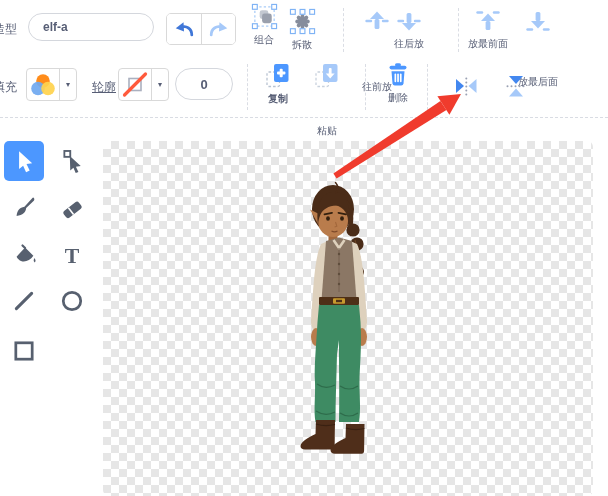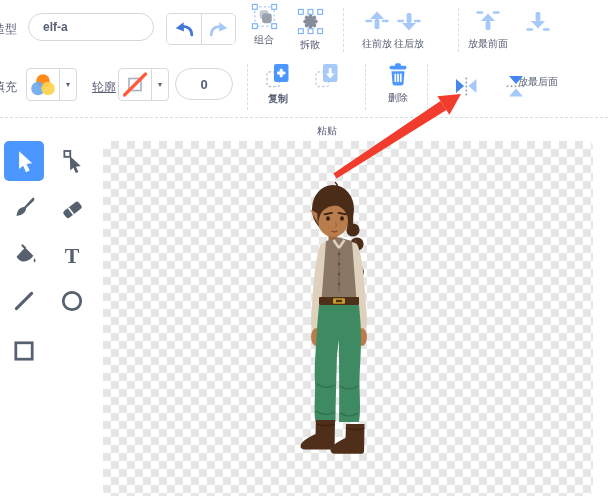--- a/index.html
+++ b/index.html
@@ -90,21 +90,21 @@
     <g fill="#ffffff" stroke="#7fb3f5" stroke-width="1.2">
       <rect x="1.5" y="1.5" width="5" height="5"></rect>
         <rect x="21.5" y="1.5" width="5" height="5"></rect>
       <rect x="1.5" y="21.5" width="5" height="5"></rect>
         <rect x="21.5" y="21.5" width="5" height="5"></rect>
     </g>
   </svg>
   <span class="lbl">组合</span>
 </button>
 
-<button class="abs icon-btn" style="left:290px;top:8px;width:40px;">
+<button class="abs icon-btn" style="left:282px;top:8px;width:40px;">
   <svg width="27" height="27" viewBox="0 0 28 28">
     <g stroke="#868d9c" stroke-width="4" stroke-linecap="round">
       <line x1="14" y1="8.5" x2="14" y2="19.5"></line>
       <line x1="8.5" y1="14" x2="19.5" y2="14"></line>
       <line x1="10" y1="10" x2="18" y2="18"></line>
       <line x1="18" y1="10" x2="10" y2="18"></line>
     </g>
     <g fill="#ffffff" stroke="#7fb3f5" stroke-width="1.2">
       <rect x="1.5" y="1.5" width="5" height="5"></rect>
         <rect x="21.5" y="1.5" width="5" height="5"></rect>
@@ -112,21 +112,21 @@
         <rect x="21.5" y="21.5" width="5" height="5"></rect>
       <rect x="11.5" y="1.5" width="5" height="5"></rect>
         <rect x="11.5" y="21.5" width="5" height="5"></rect>
     </g>
   </svg>
   <span class="lbl">拆散</span>
 </button>
 
 <div class="abs sep-v" style="left:343px;top:8px;height:44px;"></div>
 
-<button class="abs icon-btn" style="left:352px;top:8px;width:50px;">
+<button class="abs icon-btn" style="left:352px;top:8px;width:50px;gap:43px;">
   <svg width="26" height="26" viewBox="0 0 26 26">
     <g stroke="#a6c9f9" stroke-width="2.4" stroke-linecap="round">
       <line x1="2.5" y1="13" x2="7" y2="13"></line>
         <line x1="19" y1="13" x2="23.5" y2="13"></line>
     </g>
     <polygon points="13,3.5 6,11 20,11" fill="#a6c9f9"></polygon>
     <rect x="10.6" y="11" width="4.8" height="10" rx="1.5" fill="#a6c9f9"></rect>
   </svg>
   <span class="lbl">往前放</span>
 </button>

